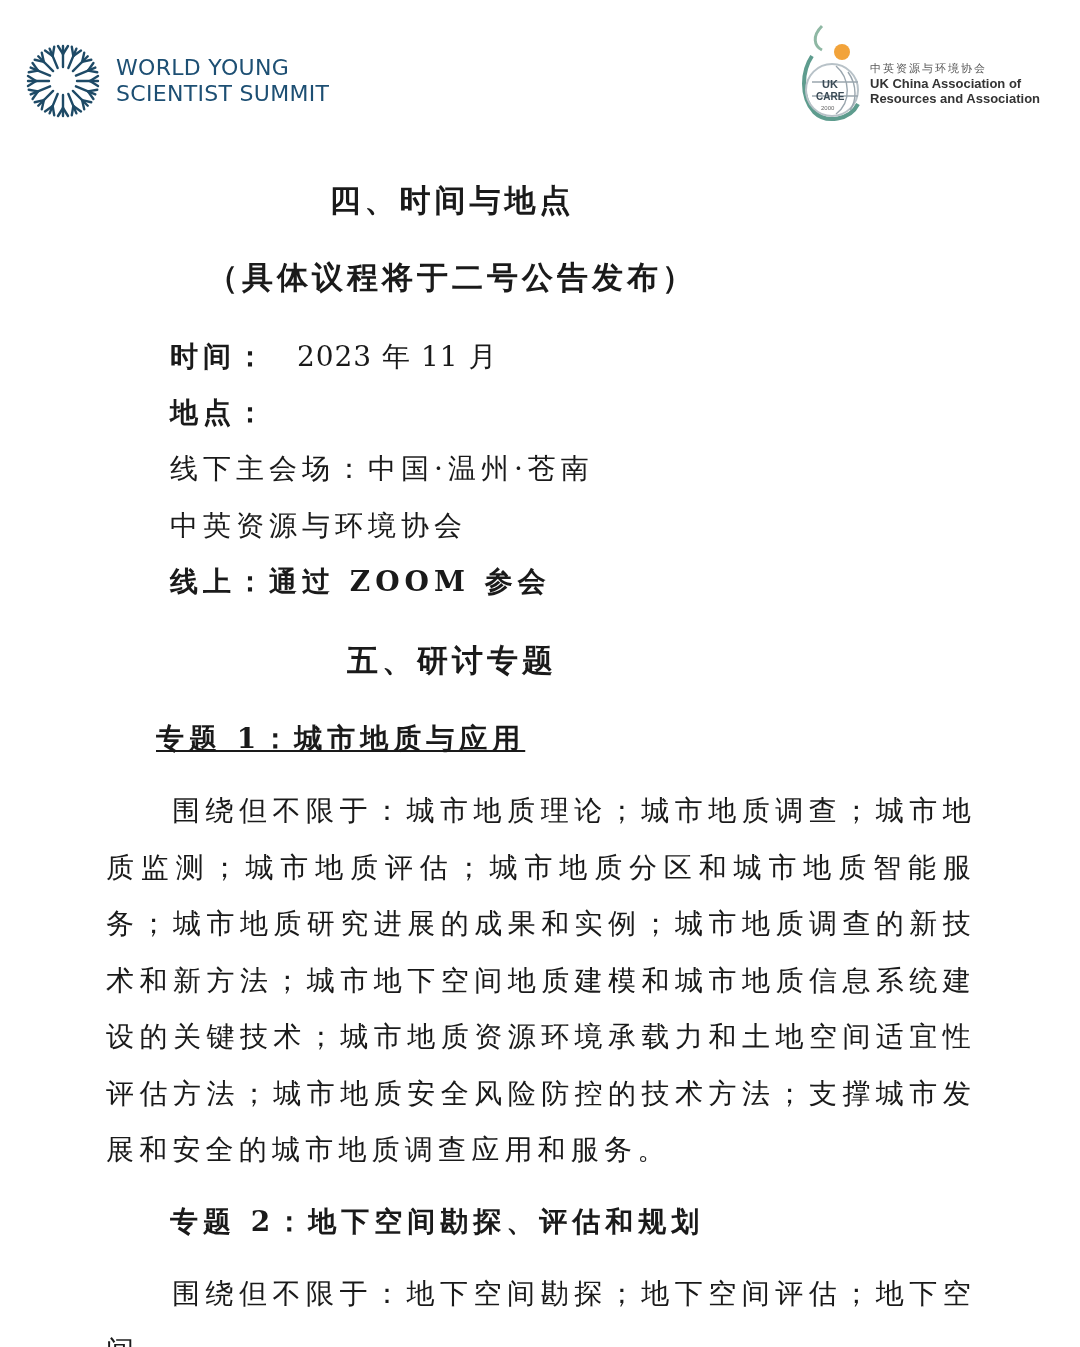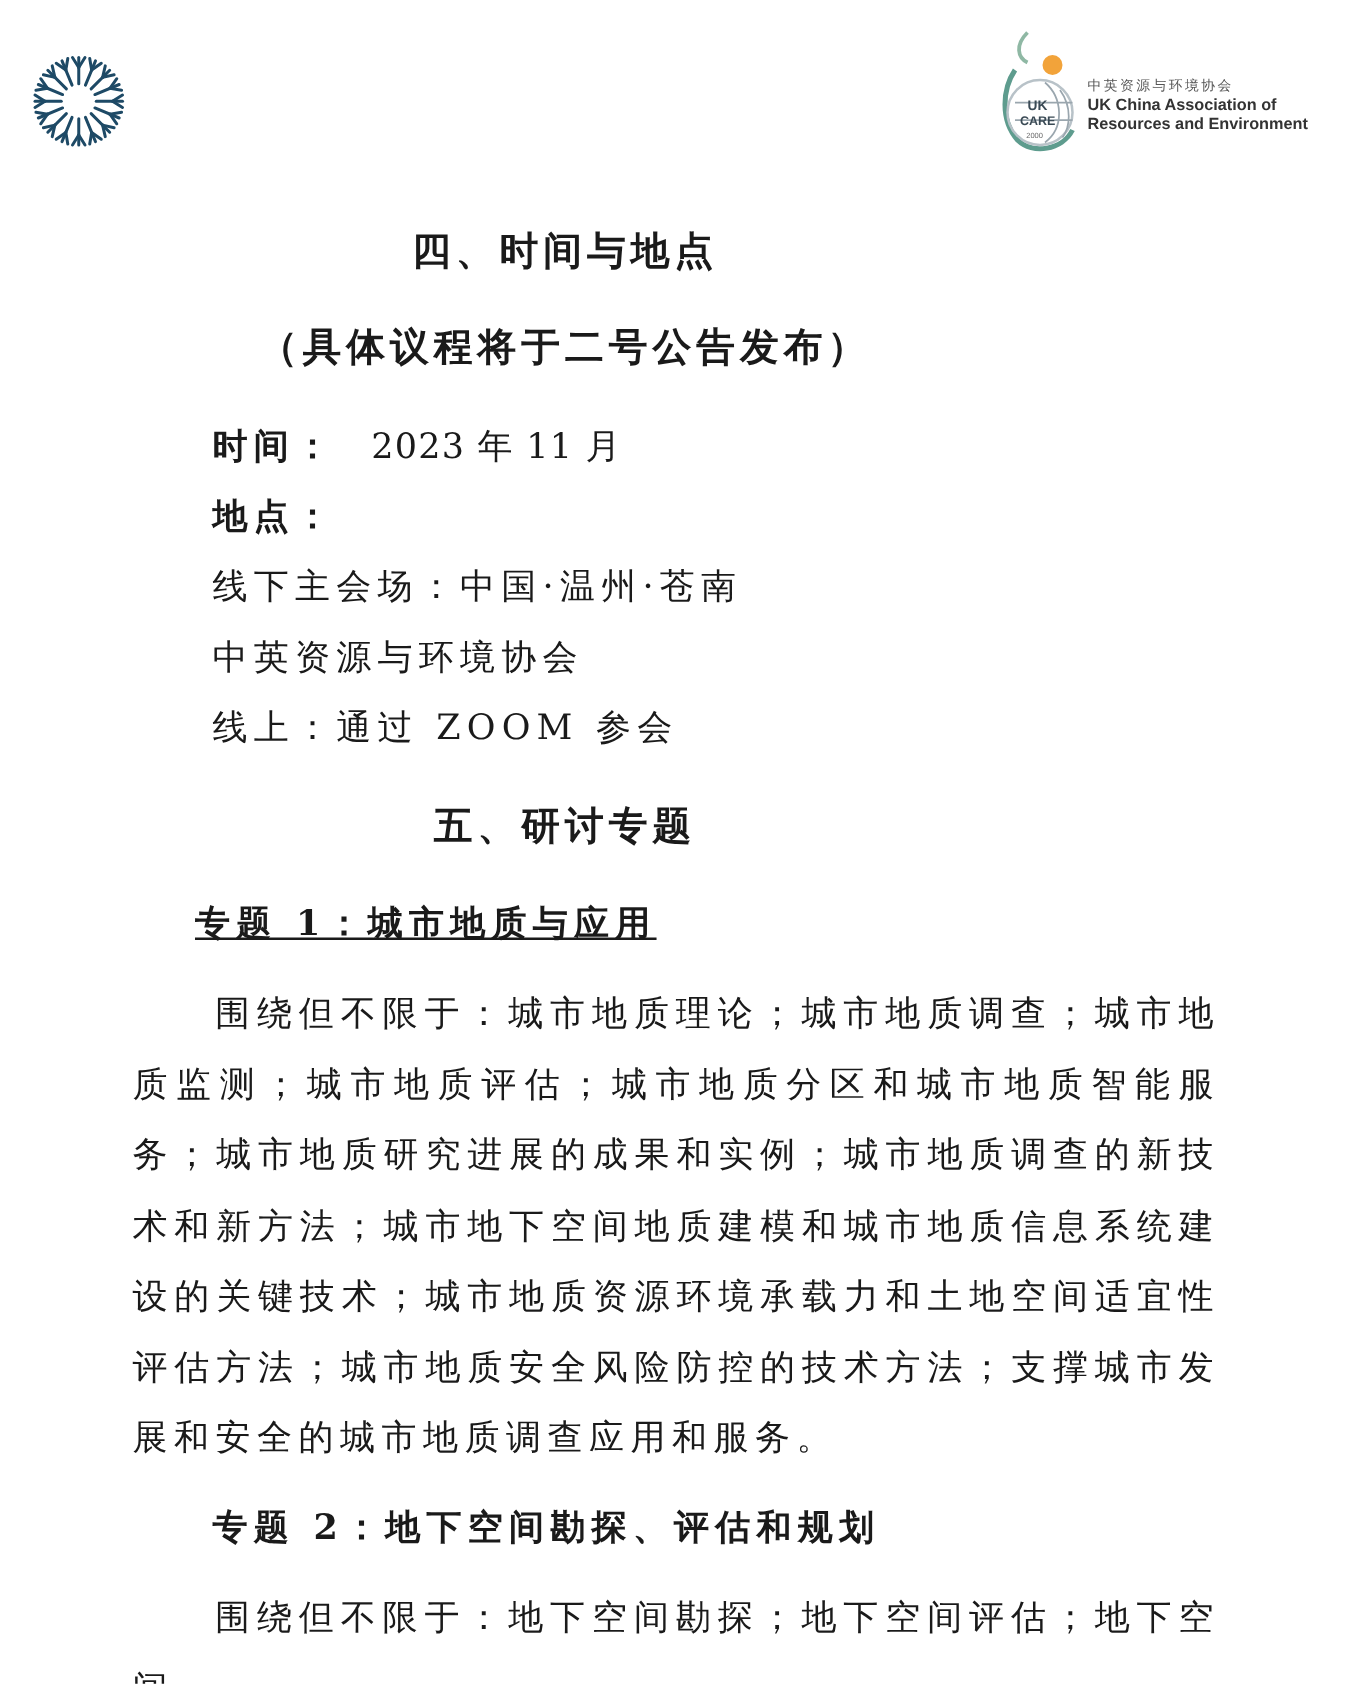--- a/index.html
+++ b/index.html
@@ -45,53 +45,57 @@
         <use href="#br" transform="rotate(180 41 41)"></use>
         <use href="#br" transform="rotate(202.5 41 41)"></use>
         <use href="#br" transform="rotate(225 41 41)"></use>
         <use href="#br" transform="rotate(247.5 41 41)"></use>
         <use href="#br" transform="rotate(270 41 41)"></use>
         <use href="#br" transform="rotate(292.5 41 41)"></use>
         <use href="#br" transform="rotate(315 41 41)"></use>
         <use href="#br" transform="rotate(337.5 41 41)"></use>
       </g>
     </svg>
+    <div class="wyss-text">
+      <div>WORLD YOUNG</div>
+      <div>SCIENTIST SUMMIT</div>
+    </div>
   </div>
 
   <div class="ukcare-logo">
     <svg class="ukcare-mark" viewBox="0 0 76 108">
       <path d="M30 10 C20 20 22 30 30 34" stroke="#8fb8a4" stroke-width="3" fill="none"></path>
       <path d="M20 40 C10 55 8 80 22 96 C34 108 58 104 66 88" stroke="#5e9c8e" stroke-width="4" fill="none"></path>
       <circle cx="50" cy="36" r="8" fill="#f2a33a"></circle>
       <circle cx="40" cy="74" r="26" fill="none" stroke="#b8c2c8" stroke-width="2"></circle>
       <path d="M44 50 C58 62 60 86 44 98 M56 56 C66 70 64 86 58 94 M20 66 L66 66 M20 80 L66 80" stroke="#9aa6ae" stroke-width="1.4" fill="none"></path>
       <text x="30" y="72" font-size="11" font-weight="bold" fill="#3a4a55" font-family="Liberation Sans, sans-serif">UK</text>
       <text x="24" y="84" font-size="10" font-weight="bold" fill="#3a4a55" font-family="Liberation Sans, sans-serif">CARE</text>
       <text x="29" y="94" font-size="6" fill="#666" font-family="Liberation Sans, sans-serif">2000</text>
     </svg>
     <div class="ukcare-text">
       <div class="ukcare-cn">中英资源与环境协会</div>
       <div class="ukcare-en">UK China Association of</div>
-      <div class="ukcare-en">Resources and Environment</div>
+      <div class="ukcare-en">Resources and Association</div>
     </div>
   </div>
 </div>
 
 <div class="content">
   <div class="h-center" style="top:180px;">四、时间与地点</div>
   <div class="h-center" style="top:257px; font-weight:bold;">（具体议程将于二号公告发布）</div>
 
   <div class="line" style="left:170px; top:338px;">
     <span class="bold">时间：</span>
     <span style="margin-left:14px; letter-spacing:1px;">2023 年 11 月</span>
   </div>
   <div class="line bold" style="left:170px; top:394px;">地点：</div>
   <div class="line" style="left:170px; top:450px;">线下主会场：中国·温州·苍南</div>
   <div class="line" style="left:170px; top:507px;">中英资源与环境协会</div>
-  <div class="line" style="left:170px; top:563px;">线上：通过 ZOOM 参会</div>
+  <div class="line" style="left:170px; top:563px;font-weight:bold;">线上：通过 ZOOM 参会</div>
 
   <div class="h-center" style="top:640px;">五、研讨专题</div>
 
   <div class="line bold" style="left:156px; top:720px;text-decoration:underline;">专题 1：城市地质与应用</div>
   <div class="para" style="top:783px;">围绕但不限于：城市地质理论；城市地质调查；城市地质监测；城市地质评估；城市地质分区和城市地质智能服务；城市地质研究进展的成果和实例；城市地质调查的新技术和新方法；城市地下空间地质建模和城市地质信息系统建设的关键技术；城市地质资源环境承载力和土地空间适宜性评估方法；城市地质安全风险防控的技术方法；支撑城市发展和安全的城市地质调查应用和服务。</div>
 
   <div class="line bold" style="left:170px; top:1203px;">专题 2：地下空间勘探、评估和规划</div>
   <div class="para" style="top:1266px;">围绕但不限于：地下空间勘探；地下空间评估；地下空间</div>
 </div>
 

